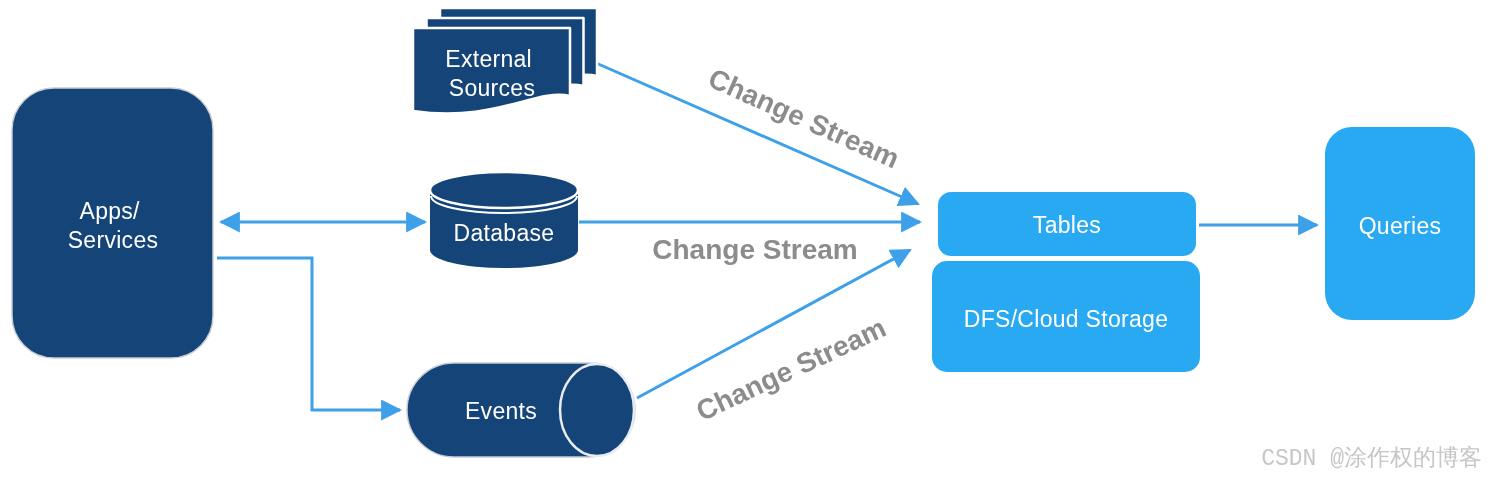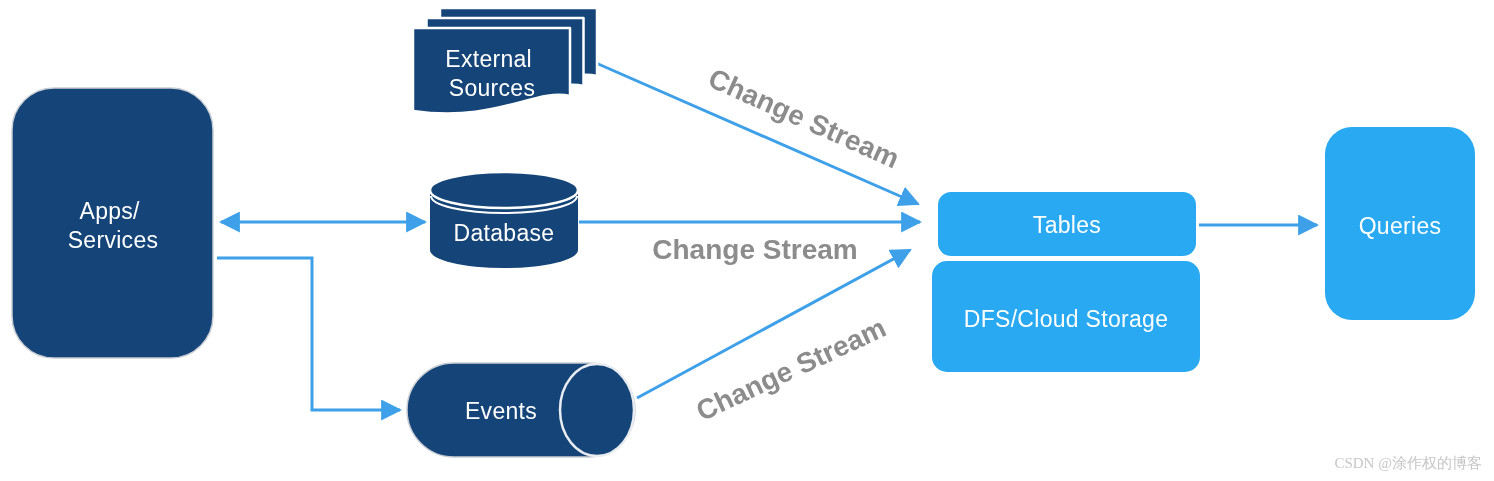--- a/index.html
+++ b/index.html
@@ -24,23 +24,23 @@
   }
   .edge-label {
     font-family: "Liberation Sans", sans-serif;
     font-size: 28px;
     font-weight: 700;
   }
   .watermark {
     position: absolute;
     right: 12px;
     bottom: 8px;
-    font-size: 15px;
+    font-size: 23px;
     color: #c6c6c6;
-    font-family: Liberation Serif, serif;
+    font-family: Liberation Mono, monospace;
     text-shadow: 0 1px 0 #ffffff;
   }
 </style>
 </head>
 <body>
 
 <div class="stage">
   <svg width="1494" height="481" viewBox="0 0 1494 481">
     <defs>
       <marker id="arrowhead" viewBox="0 0 10 10" refX="9" refY="5" markerWidth="7" markerHeight="7" orient="auto-start-reverse">

